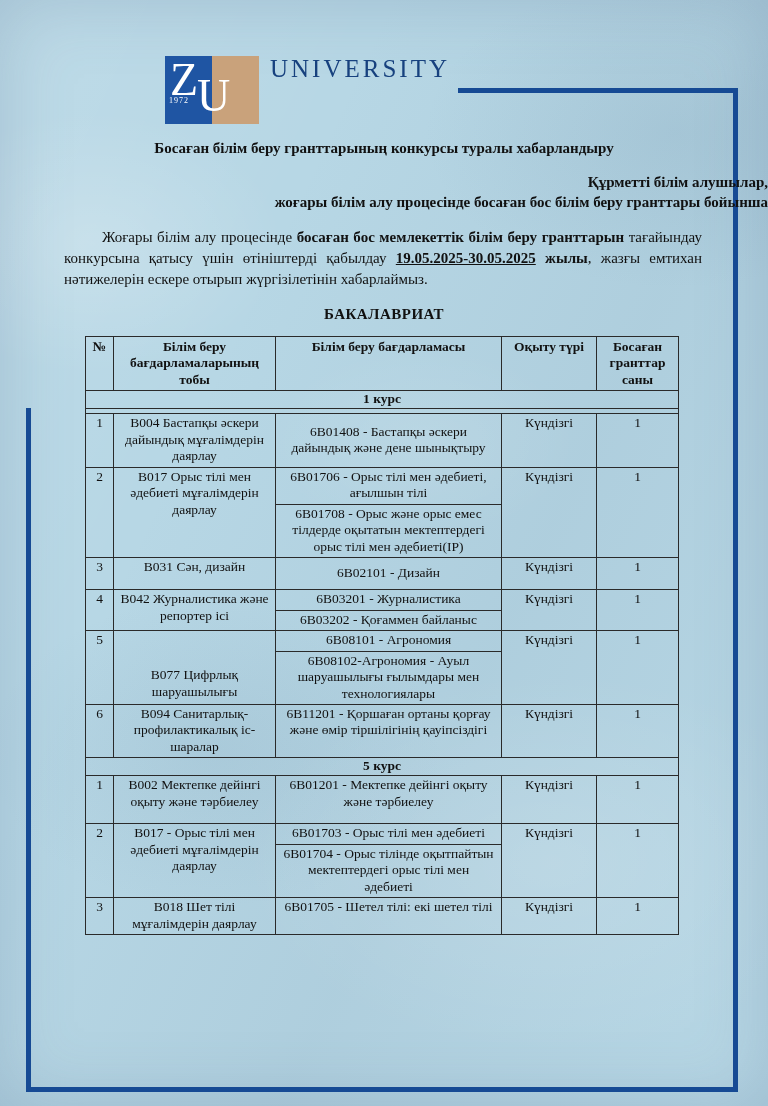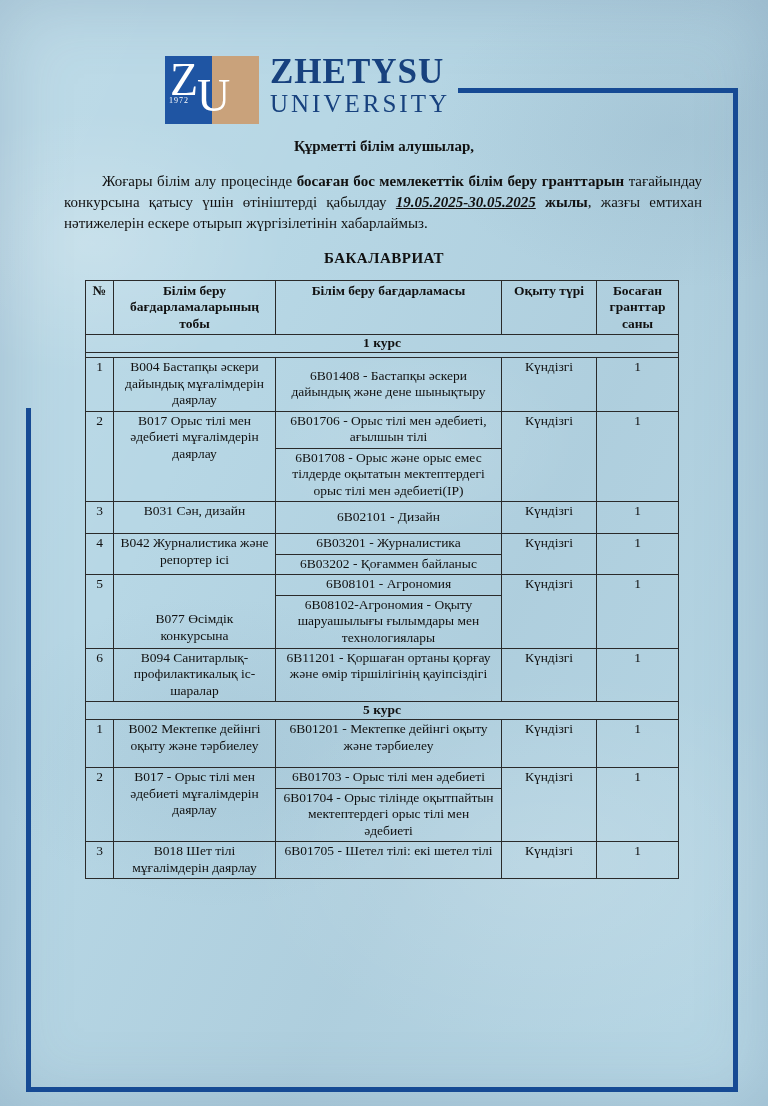--- a/index.html
+++ b/index.html
@@ -30,24 +30,24 @@
   .sq-tan  { left:47px; background:#c9a27b; }
   .logo-z { position:absolute; top:-3px; left:5px; font-size:46px; color:#fff; font-weight:normal; }
   .logo-year { position:absolute; bottom:19px; left:4px; font-size:8px; color:#fff; letter-spacing:1px; }
   .logo-u { position:absolute; top:13px; left:-15px; font-size:46px; color:#fff; font-weight:normal; }
   .wordmark { position:absolute; top:54px; left:270px; color:#17417e; line-height:1; }
   .wm1 { font-size:35px; font-weight:bold; letter-spacing:1px; }
   .wm2 { font-size:25px; letter-spacing:3px; margin-top:2px; }
 
   .content { position:absolute; top:136px; left:0; width:768px; }
   .title { margin:4px 60px 0 60px; text-align:center; font-size:15px; font-weight:bold; }
-  .greeting { margin-top:0; text-align:center; font-weight:bold; font-size:15px; line-height:20px; }
+  .greeting { margin-top:15px; text-align:right; font-weight:bold; font-size:15px; line-height:20px; }
   .intro { margin:15px 66px 0 64px; text-align:justify; font-size:15px; line-height:21px; text-indent:38px; }
   .b { font-weight:bold; }
-  .biu { font-weight:bold; font-style:italic; text-decoration:underline; }
+  .biu { font-weight:bold; text-decoration:underline; }
   .bachelor { margin:16px 0 0 0; text-align:center; font-size:15px; font-weight:bold; letter-spacing:0.5px; }
 
   table.grants { margin:13px 0 0 85px; width:593px; border-collapse:collapse; table-layout:fixed; font-size:13.5px; }
   table.grants td, table.grants th { border:1px solid #2a2a2a; padding:1px 6px 2px 6px; vertical-align:top; line-height:1.22; text-align:center; font-weight:normal; word-wrap:break-word; }
   table.grants th { font-weight:bold; padding-top:2px; }
   .c { text-align:center !important; }
   .va-m { vertical-align:middle !important; }
   .va-b { vertical-align:bottom !important; padding-bottom:4px !important; }
   tr.section td { text-align:center; font-weight:bold; height:17px; padding:0; }
   tr.spacer td { height:4px; padding:0; }
@@ -70,29 +70,30 @@
   <div class="logo-row">
     <div class="sq sq-blue">
       <span class="logo-z">Z</span>
       <span class="logo-year">1972</span>
     </div>
     <div class="sq sq-tan">
       <span class="logo-u">U</span>
     </div>
   </div>
   <div class="wordmark">
-    <div class="wm1">ZHETYSU</div>
     <div class="wm2">UNIVERSITY</div>
   </div>
 
   <div class="content">
 
+    <div class="title">Босаған білім беру гранттарының конкурсы туралы хабарландыру</div>
 
     <div class="greeting">
       <div>Құрметті білім алушылар,</div>
+      <div>жоғары білім алу процесінде босаған бос білім беру гранттары бойынша</div>
     </div>
 
     <p class="intro"><span>Жоғары білім алу процесінде </span><span class="b">босаған бос мемлекеттік білім беру гранттарын</span><span> тағайындау конкурсына қатысу үшін өтініштерді қабылдау </span><span class="biu">19.05.2025-30.05.2025</span><span class="b"> жылы</span><span>, жазғы емтихан нәтижелерін ескере отырып жүргізілетінін хабарлаймыз.</span></p>
 
     <div class="bachelor">БАКАЛАВРИАТ</div>
 
     <table class="grants">
       <colgroup>
         <col style="width:28px">
           <col style="width:162px">
@@ -149,27 +150,27 @@
         <td>6B03201 - Журналистика</td>
         <td rowspan="2">Күндізгі</td>
         <td class="c" rowspan="2">1</td>
       </tr>
       <tr>
         <td>6B03202 - Қоғаммен байланыс</td>
       </tr>
 
       <tr>
         <td class="c" rowspan="2">5</td>
-        <td class="va-b" rowspan="2">B077 Өсімдік конкурсына</td>
+        <td class="va-b" rowspan="2">B077 Цифрлық шаруашылығы</td>
         <td>6B08101 - Агрономия</td>
         <td rowspan="2">Күндізгі</td>
         <td class="c" rowspan="2">1</td>
       </tr>
       <tr>
-        <td>6B08102-Агрономия - Оқыту шаруашылығы ғылымдары мен технологиялары</td>
+        <td>6B08102-Агрономия - Ауыл шаруашылығы ғылымдары мен технологиялары</td>
       </tr>
 
       <tr>
         <td class="c">6</td>
         <td>B094 Санитарлық-профилактикалық іс-шаралар</td>
         <td>6B11201 - Қоршаған ортаны қорғау және өмір тіршілігінің қауіпсіздігі</td>
         <td>Күндізгі</td>
         <td class="c">1</td>
       </tr>
 

